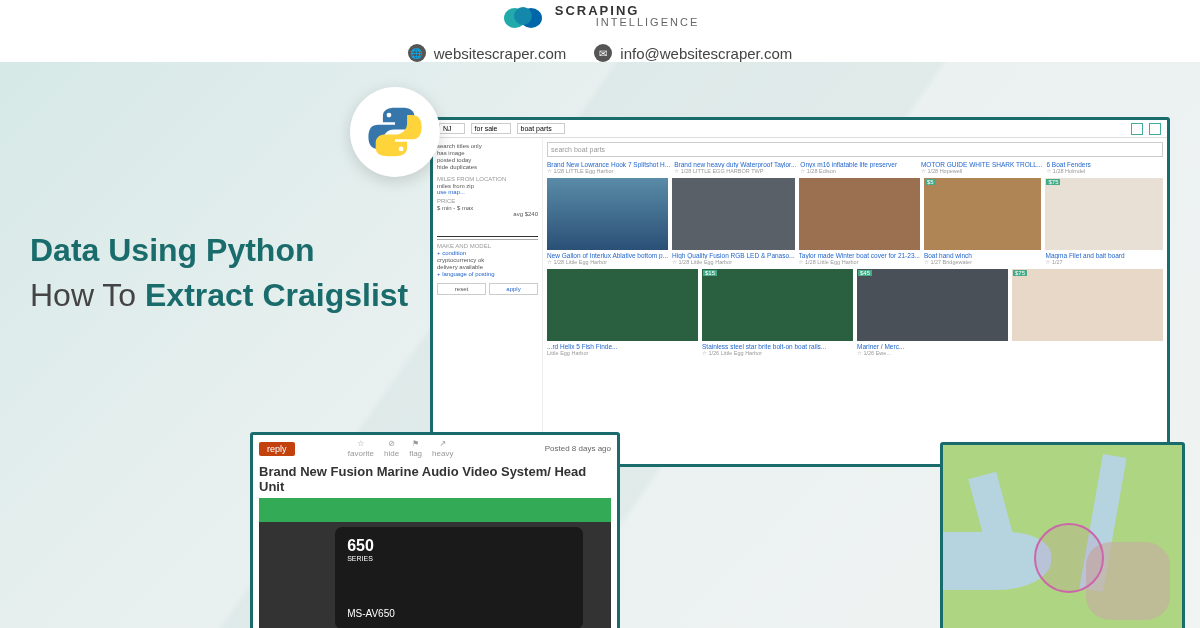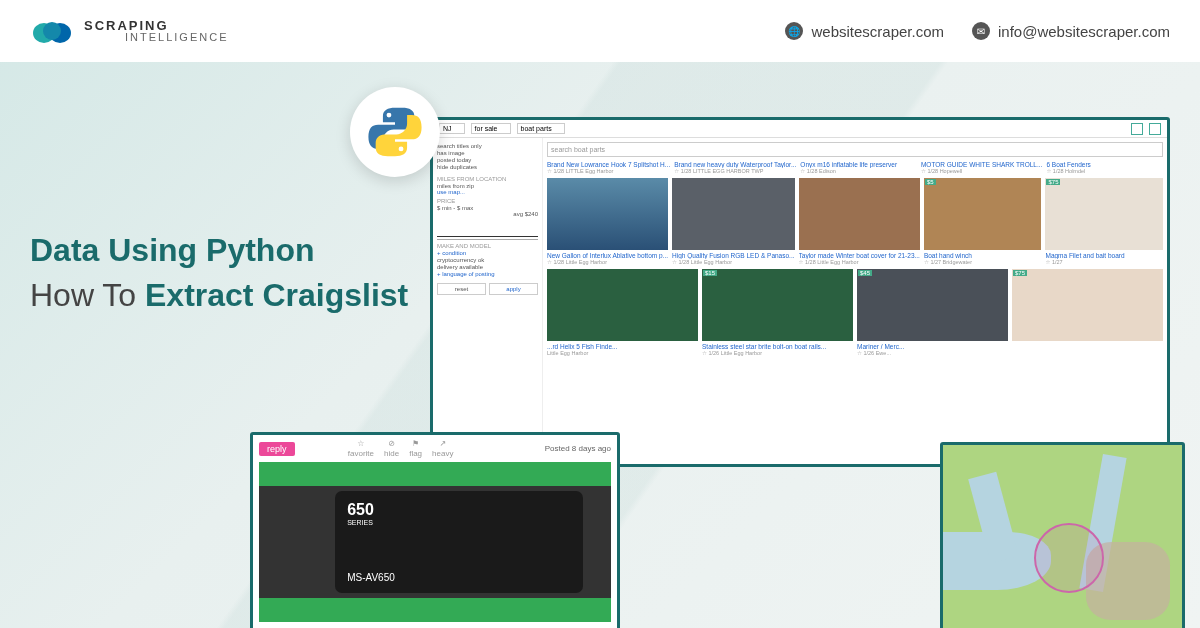--- a/index.html
+++ b/index.html
@@ -1,18 +1,18 @@
 <!DOCTYPE html>
 <html><head>
 <meta charset="utf-8">
 <style>
 * { margin: 0; padding: 0; box-sizing: border-box; }
 body { width: 1200px; height: 628px; font-family: Arial, sans-serif; background: linear-gradient(135deg, #d4e8e6 0%, #e8f0ef 40%, #f0f4f3 100%); position: relative; overflow: hidden; }
 body::before { content: ''; position: absolute; top: 0; left: 0; width: 100%; height: 100%; background: linear-gradient(125deg, transparent 40%, rgba(200,220,218,0.3) 40.5%, rgba(200,220,218,0.3) 60%, transparent 60.5%); pointer-events: none; }
-.header { background: white; height: 62px; display: flex; align-items: center; justify-content: space-between; padding: 0 30px; position: relative; z-index: 10; }
+.header { background: white; height: 62px; display: flex; align-items: center; justify-content: space-between; padding: 0 30px; position: relative; z-index: 10; flex-direction: column; }
 .logo { display: flex; align-items: center; gap: 10px; }
 .logo-icon { width: 44px; height: 32px; }
 .logo-text { display: flex; flex-direction: column; line-height: 1; }
 .logo-t1 { font-size: 13px; font-weight: bold; letter-spacing: 2px; color: #333; }
 .logo-t2 { font-size: 11px; letter-spacing: 2px; color: #666; margin-left: 41px; }
 .contacts { display: flex; gap: 28px; align-items: center; }
 .contact { display: flex; align-items: center; gap: 8px; color: #444; font-size: 15px; }
 .contact-icon { width: 18px; height: 18px; background: #555; border-radius: 50%; display: flex; align-items: center; justify-content: center; color: white; font-size: 10px; }
 .main { position: relative; height: 566px; }
 .title-area { position: absolute; left: 30px; top: 170px; z-index: 5; }
@@ -38,21 +38,21 @@
 .grid { flex: 1; padding: 4px; overflow: hidden; }
 .gsearch { border: 1px solid #ccc; padding: 3px; font-size: 7px; color: #999; margin-bottom: 4px; }
 .grow { display: flex; gap: 4px; margin-bottom: 4px; }
 .cell { flex: 1; }
 .cell-t { color: #26c; font-size: 6.5px; line-height: 1.1; white-space: nowrap; overflow: hidden; text-overflow: ellipsis; }
 .cell-s { color: #999; font-size: 5.5px; }
 .thumb { width: 100%; height: 72px; margin-bottom: 2px; position: relative; }
 .price-tag { position: absolute; top: 1px; left: 1px; background: #4a8; color: white; font-size: 6px; padding: 0 2px; }
 .detail-panel { left: 250px; top: 370px; width: 370px; height: 225px; z-index: 15; }
 .dp-top { padding: 4px 6px; display: flex; align-items: center; justify-content: space-between; font-size: 9px; }
-.dp-reply { background: #ec4899; color: white; padding: 2px 8px; border-radius: 2px; font-size: 9px; }
+.dp-reply { background: #c2410c; color: white; padding: 2px 8px; border-radius: 2px; font-size: 9px; }
 .dp-actions { display: flex; gap: 10px; color: #999; font-size: 8px; }
 .dp-act { display: flex; flex-direction: column; align-items: center; gap: 1px; }
 .dp-posted { color: #666; font-size: 8px; padding-left: 38px; }
 .dp-title { font-size: 13px; padding: 2px 6px 4px; color: #333; font-weight: bold; }
 .dp-img { margin: 0 6px 6px; height: 160px; background: linear-gradient(#3a5 0 15%, #333 15% 85%, #3a5 85%); position: relative; }
 .dp-box { position: absolute; left: 8%; top: 18%; right: 8%; bottom: 18%; background: #1a1a1a; border-radius: 7px; margin-left: 48px; }
 .dp-650 { position: absolute; left: 12px; top: 10px; color: #fff; font-size: 16px; font-weight: bold; }
 .dp-ser { position: absolute; left: 12px; top: 28px; color: #fff; font-size: 7px; }
 .dp-ms { position: absolute; left: 12px; bottom: 10px; color: #fff; font-size: 10px; }
 .cond-panel { left: 640px; top: 425px; width: 280px; padding: 8px; z-index: 16; font-size: 13px; }
@@ -249,20 +249,21 @@
             <span>⚑</span>
             <span>flag</span>
           </div>
         <div class="dp-act">
             <span>↗</span>
             <span>heavy</span>
           </div>
       </div>
       <span class="dp-posted">Posted 8 days ago</span>
     </div>
+    <div class="dp-title">Brand New Fusion Marine Audio Video System/ Head Unit</div>
     <div class="dp-img">
       <div class="dp-box">
         <div class="dp-650">650</div>
         <div class="dp-ser">SERIES</div>
         <div class="dp-ms">MS-AV650</div>
       </div>
     </div>
   </div>
 
 

